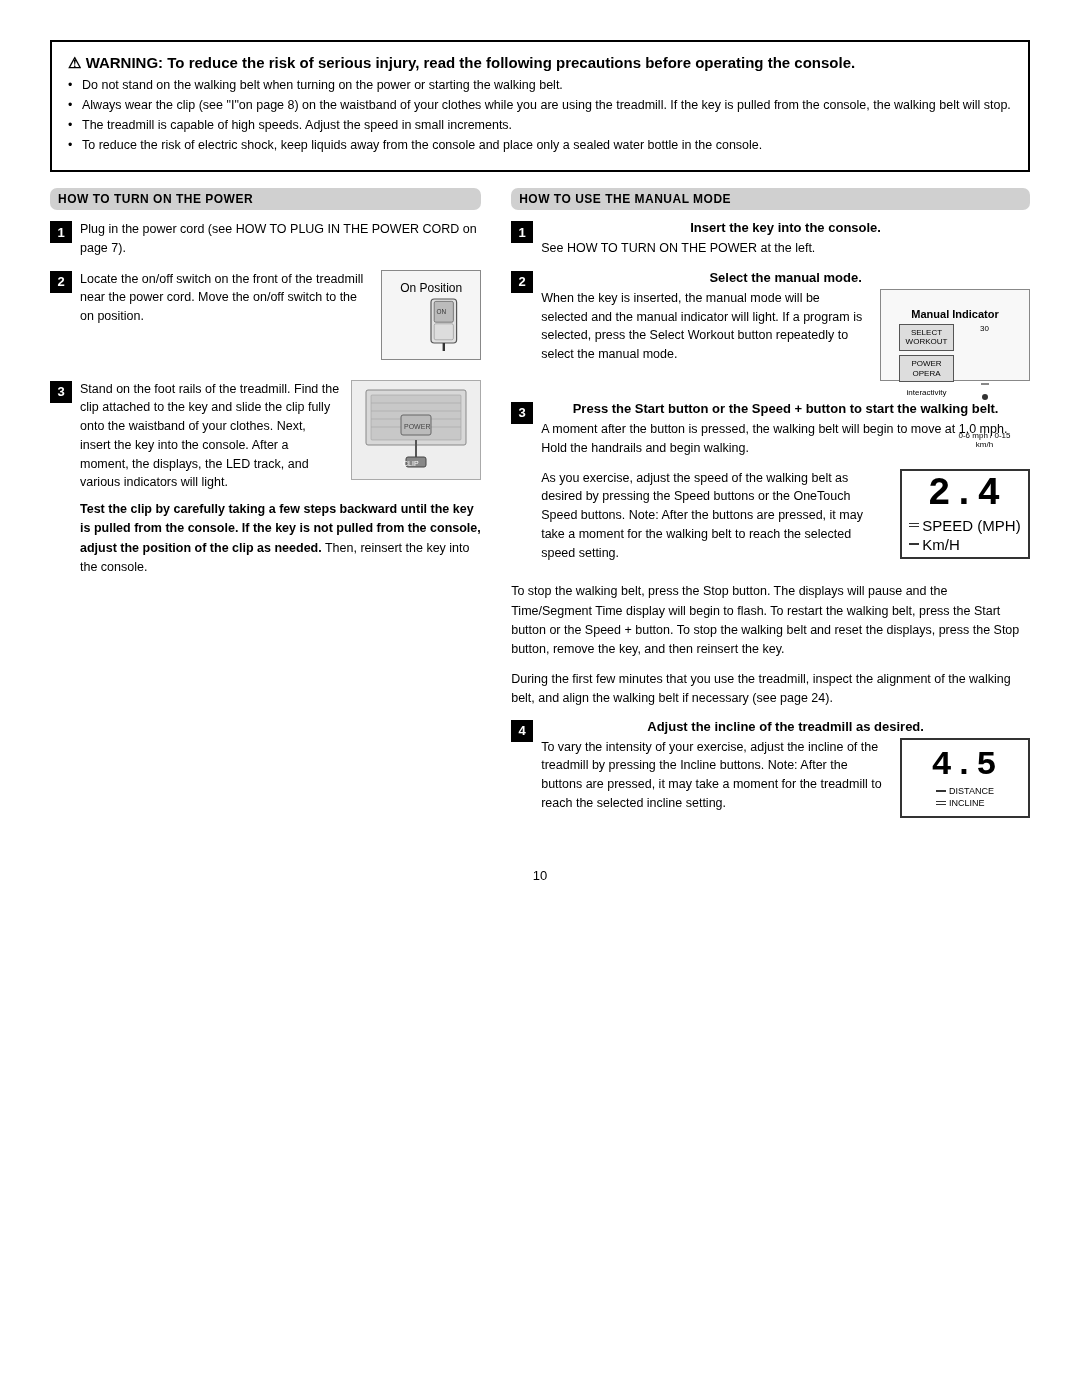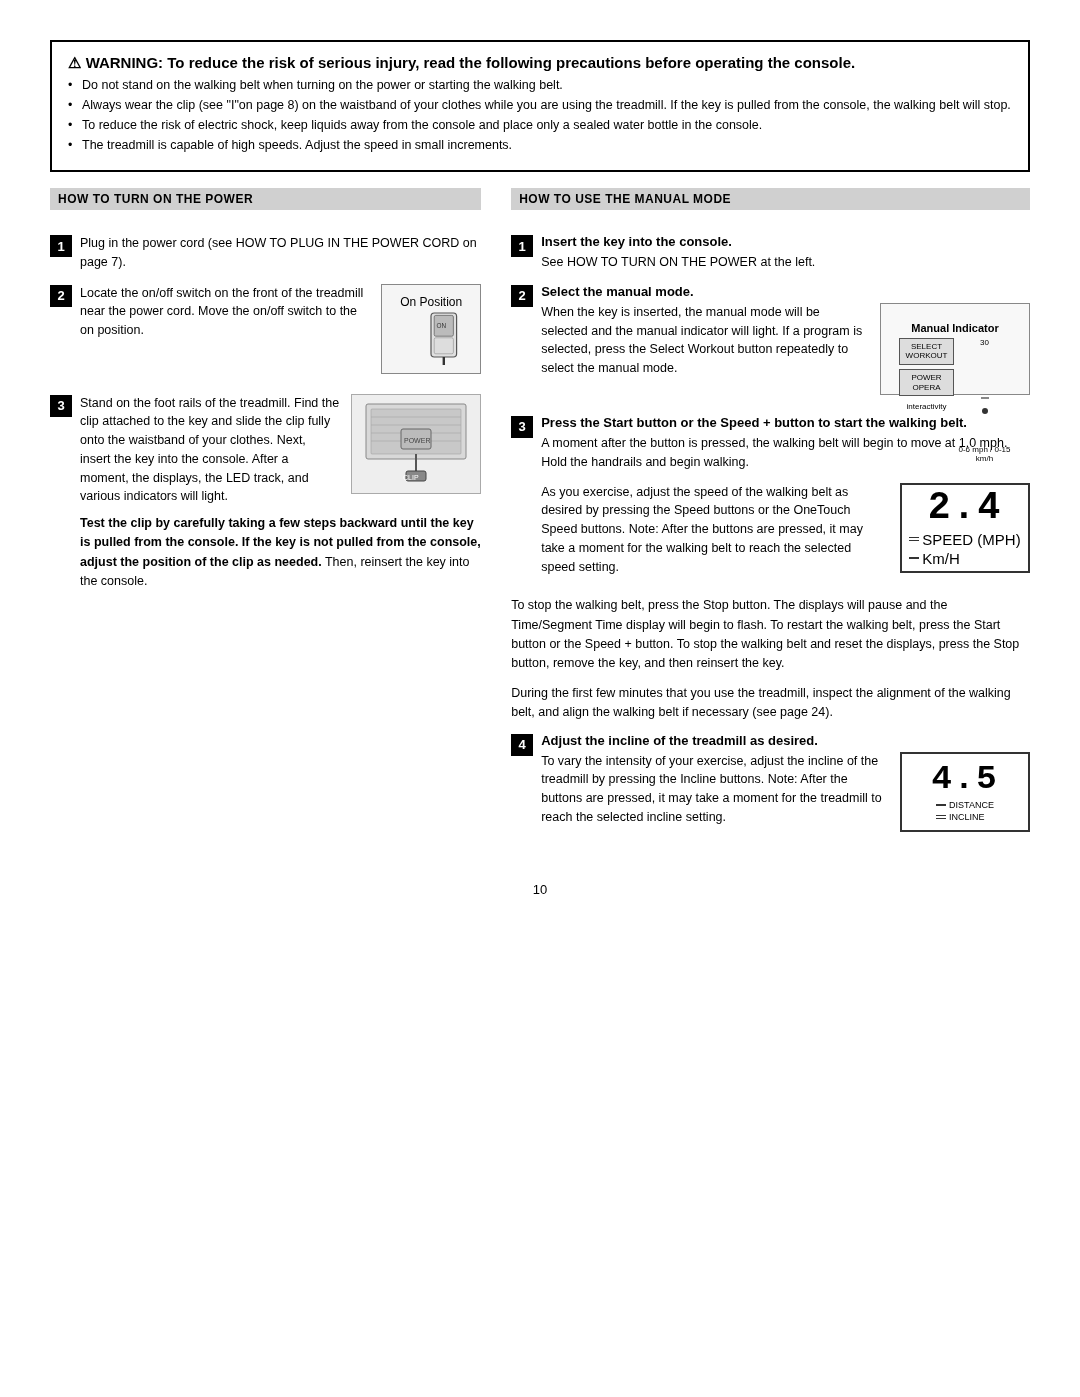--- a/index.html
+++ b/index.html
@@ -58,22 +58,23 @@
     .col-right {
       flex: 1;
     }
 
     
     .section-header {
       background: #d0d0d0;
       font-weight: bold;
       font-size: 12px;
       padding: 4px 8px;
-      margin-bottom: 24px;
+      margin-bottom: 10px;
       letter-spacing: 0.5px;
+      border-radius: 7px;
     }
 
     
     .step {
       display: flex;
       gap: 8px;
       margin-bottom: 12px;
       align-items: flex-start;
     }
     .step-number {
@@ -89,20 +90,21 @@
       flex-shrink: 0;
       margin-top: 1px;
     }
     .step-content {
       flex: 1;
     }
     .step-title {
       font-weight: bold;
       margin-bottom: 4px;
       font-size: 13px;
+      text-align: center;
     }
     .step-text {
       font-size: 12.5px;
       line-height: 1.5;
     }
 
     
     .inline-block {
       display: flex;
       gap: 12px;
@@ -323,22 +325,22 @@
 
   <div class="warning-box">
     <div class="warning-title">
       <span>⚠</span>
       <span class="bold">WARNING:</span>
       <span> To reduce the risk of serious injury, read the following precautions before operating the console.</span>
     </div>
     <ul class="warning-bullets">
       <li>Do not stand on the walking belt when turning on the power or starting the walking belt.</li>
       <li>Always wear the clip (see "I"on page 8) on the waistband of your clothes while you are using the treadmill. If the key is pulled from the console, the walking belt will stop.</li>
+      <li>The treadmill is capable of high speeds. Adjust the speed in small increments.</li>
       <li>To reduce the risk of electric shock, keep liquids away from the console and place only a sealed water bottle in the console.</li>
-      <li>The treadmill is capable of high speeds. Adjust the speed in small increments.</li>
     </ul>
   </div>
 
   <div class="two-col">
 
     <div class="col-left">
       <div class="section-header">HOW TO TURN ON THE POWER</div>
 
       <div class="step">
         <div class="step-number">1</div>

